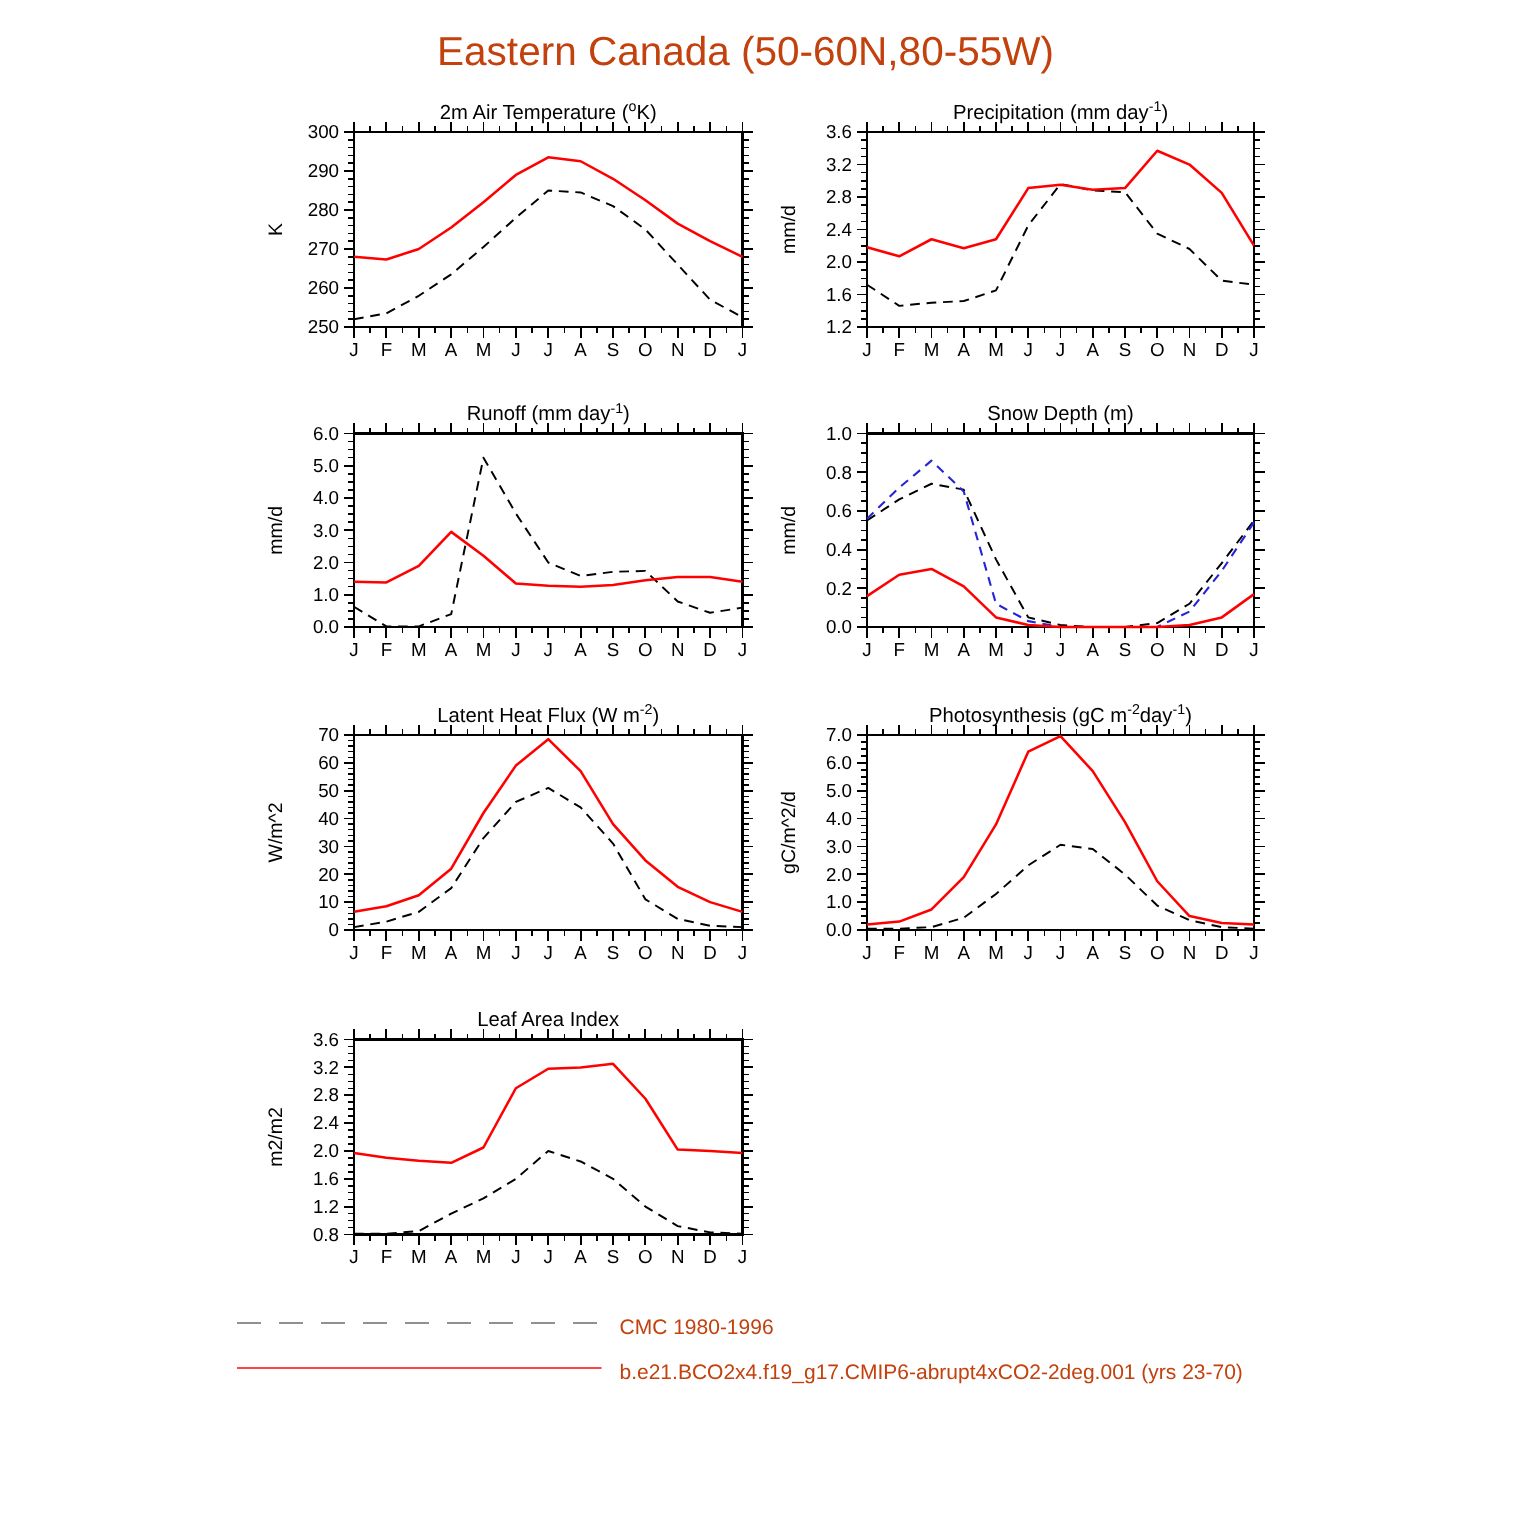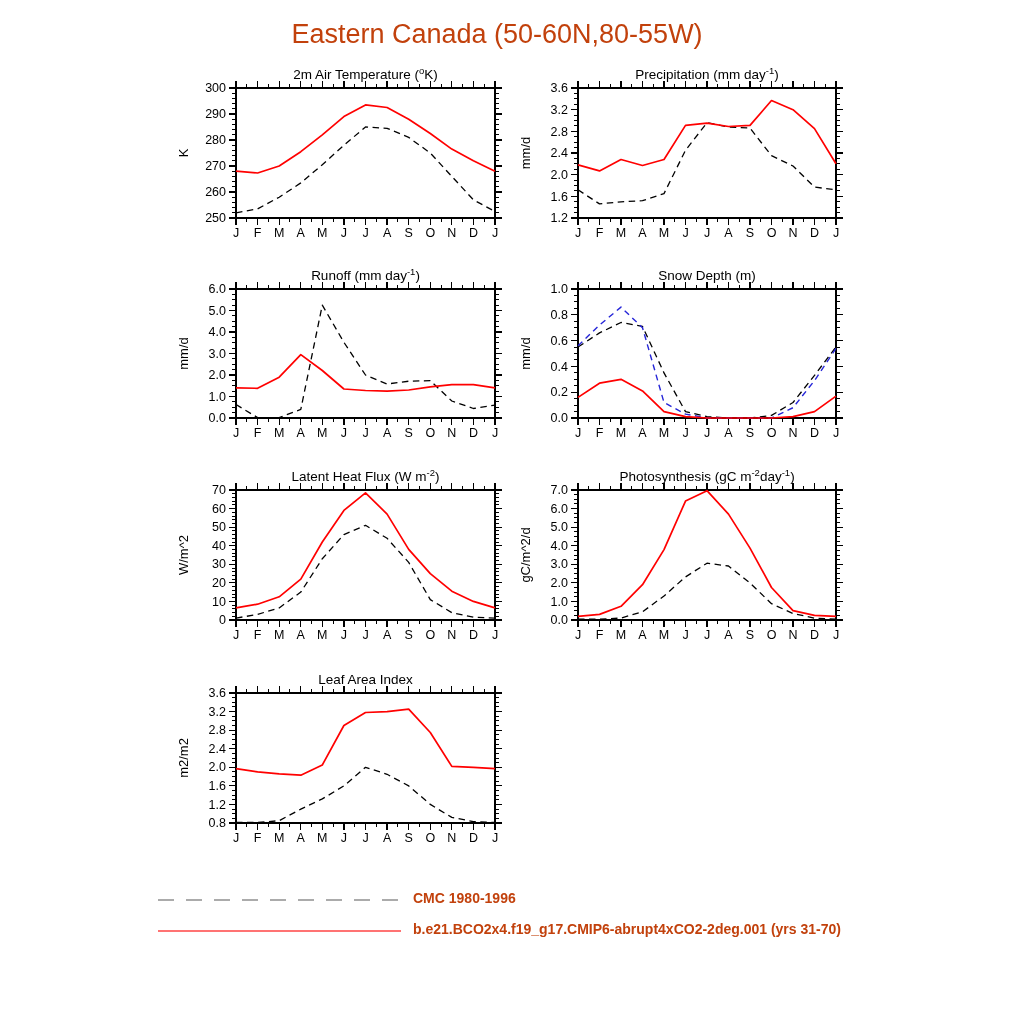--- a/index.html
+++ b/index.html
@@ -7,21 +7,21 @@
           font-family:"Liberation Sans","DejaVu Sans",sans-serif;color:#c2410c;padding-left:43px;}
   #figure-title{position:absolute;top:19px;left:497px;transform:translateX(-50%);
           font-size:27px;font-weight:400;white-space:nowrap;letter-spacing:0px;}
   .panel-svg{position:absolute;}
   svg text{font-family:"Liberation Sans","DejaVu Sans",sans-serif;fill:#000;}
   .ptitle{font-size:13.5px;}
   .tick-label{font-size:12.5px;}
   .month-label{font-size:12.5px;}
   .ylab{font-size:13px;}
   #legend{position:absolute;left:157px;top:876px;}
-  .legend-row{display:flex;align-items:flex-end;height:30.3px;font-weight:bold;}
+  .legend-row{display:flex;align-items:flex-start;height:30.3px;}
   .legend-swatch{flex:0 0 auto;}
   .legend-label{margin-left:11px;font-size:14px;white-space:nowrap;}
 </style>
 </head>
 <body>
 
 <div id="canvas">
   <div id="figure-title">Eastern Canada (50-60N,80-55W)</div>
 
   <div id="panels">
@@ -236,16 +236,16 @@
     <div class="legend-row">
       <svg class="legend-swatch" width="245" height="12">
           <line x1="1" y1="6" x2="244" y2="6" stroke="#909090" stroke-width="1.3" stroke-dasharray="16 12"></line>
         </svg>
       <span class="legend-label">CMC 1980-1996</span>
     </div>
     <div class="legend-row">
       <svg class="legend-swatch" width="245" height="12">
           <line x1="1" y1="6" x2="244" y2="6" stroke="#ff4444" stroke-width="1.3"></line>
         </svg>
-      <span class="legend-label">b.e21.BCO2x4.f19_g17.CMIP6-abrupt4xCO2-2deg.001 (yrs 31-70)</span>
+      <span class="legend-label">b.e21.BCO2x4.f19_g17.CMIP6-abrupt4xCO2-2deg.001 (yrs 23-70)</span>
     </div>
   </div>
 </div>
 
 </body></html>

